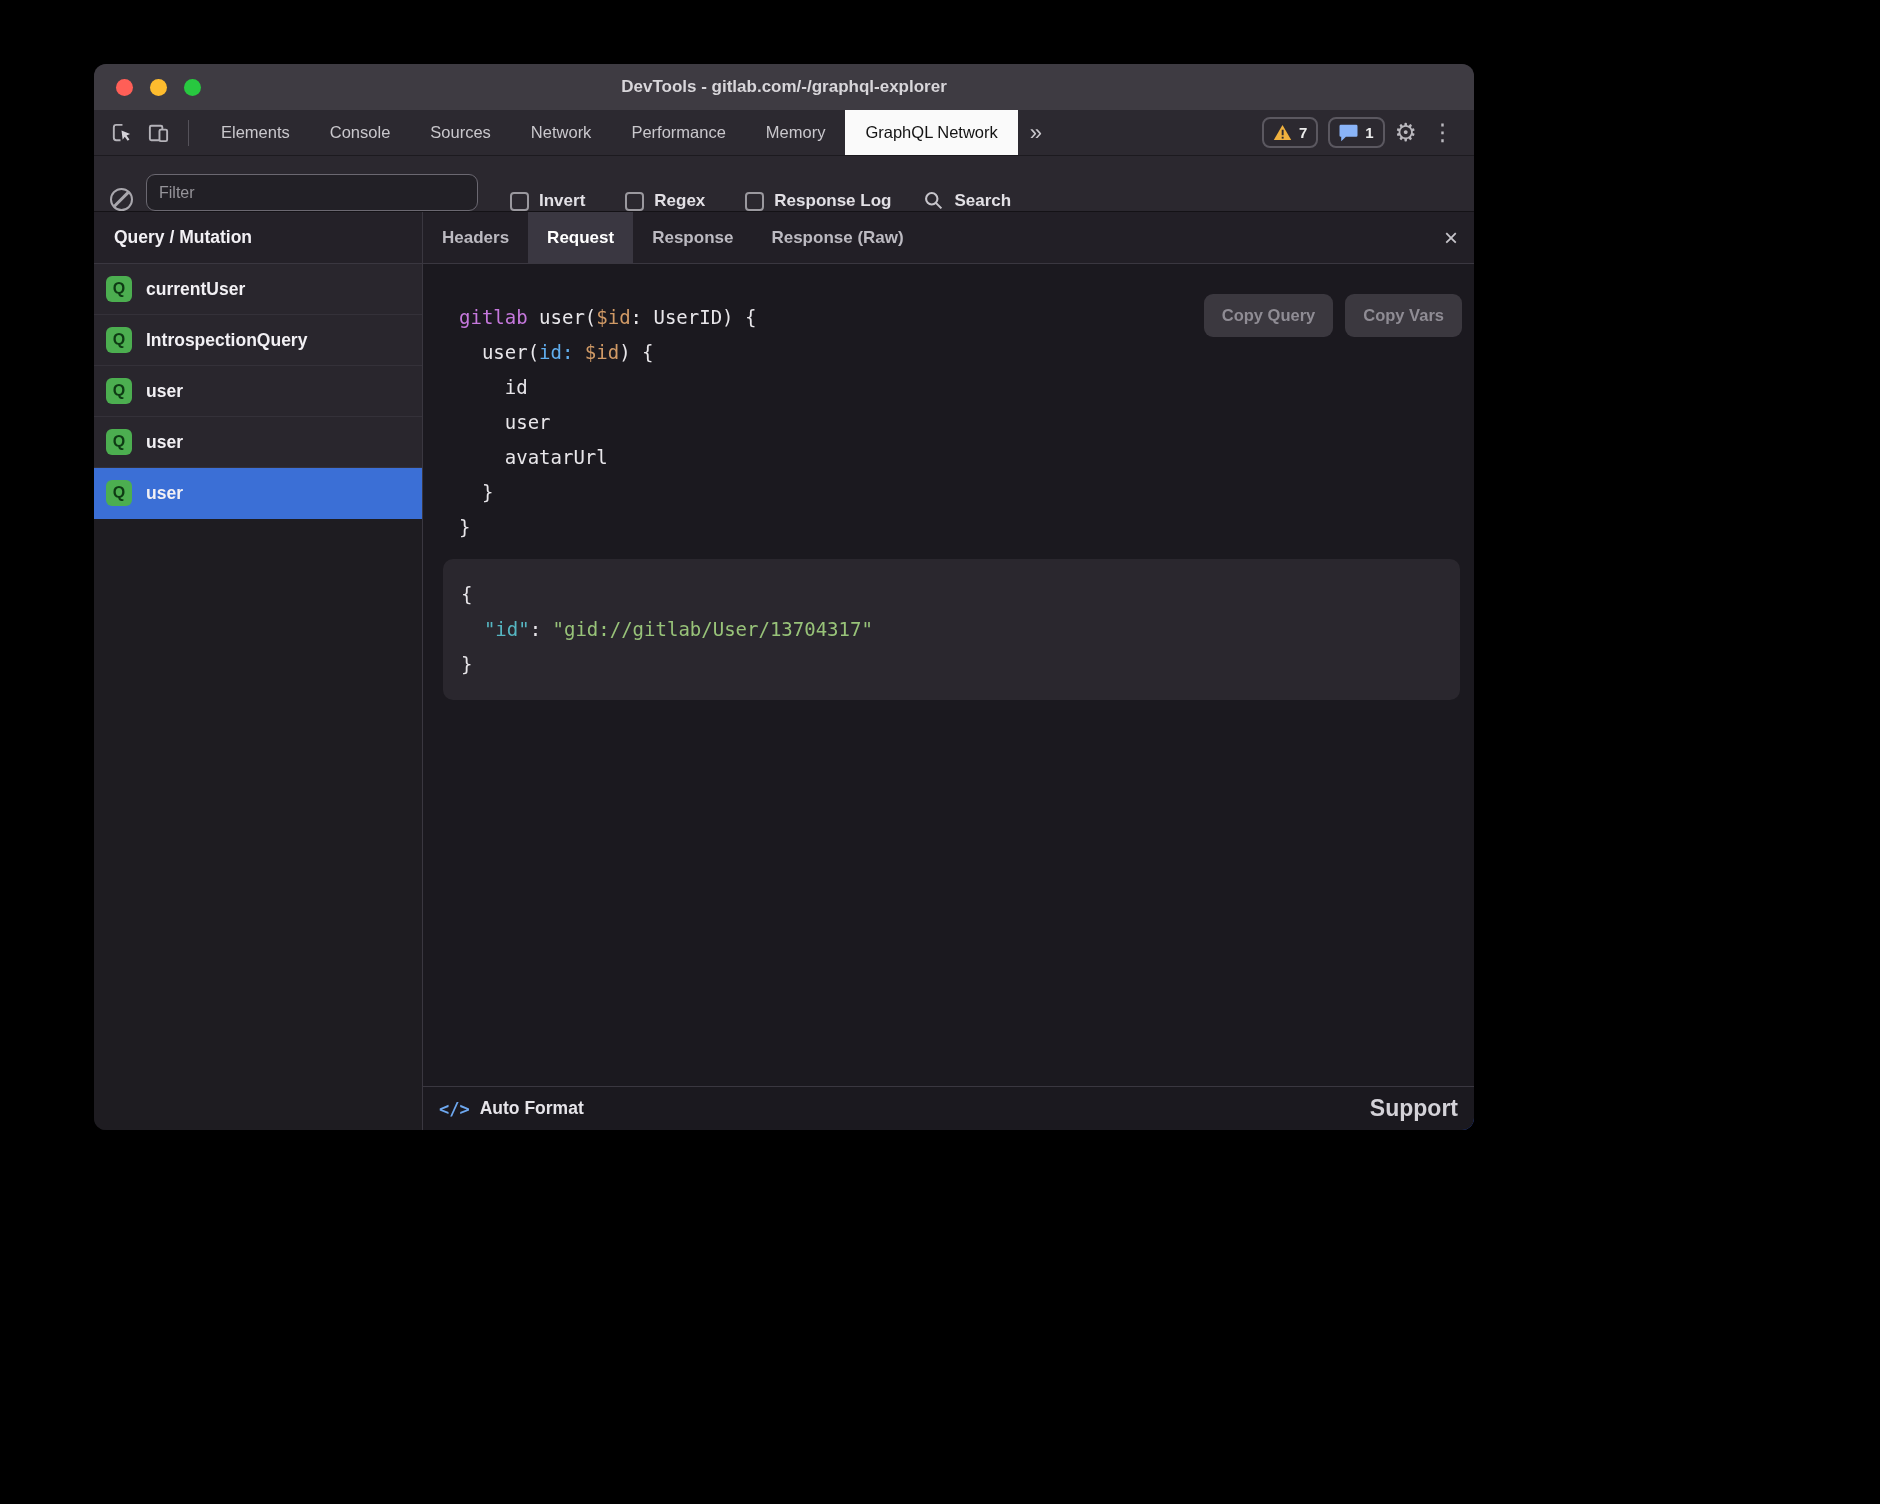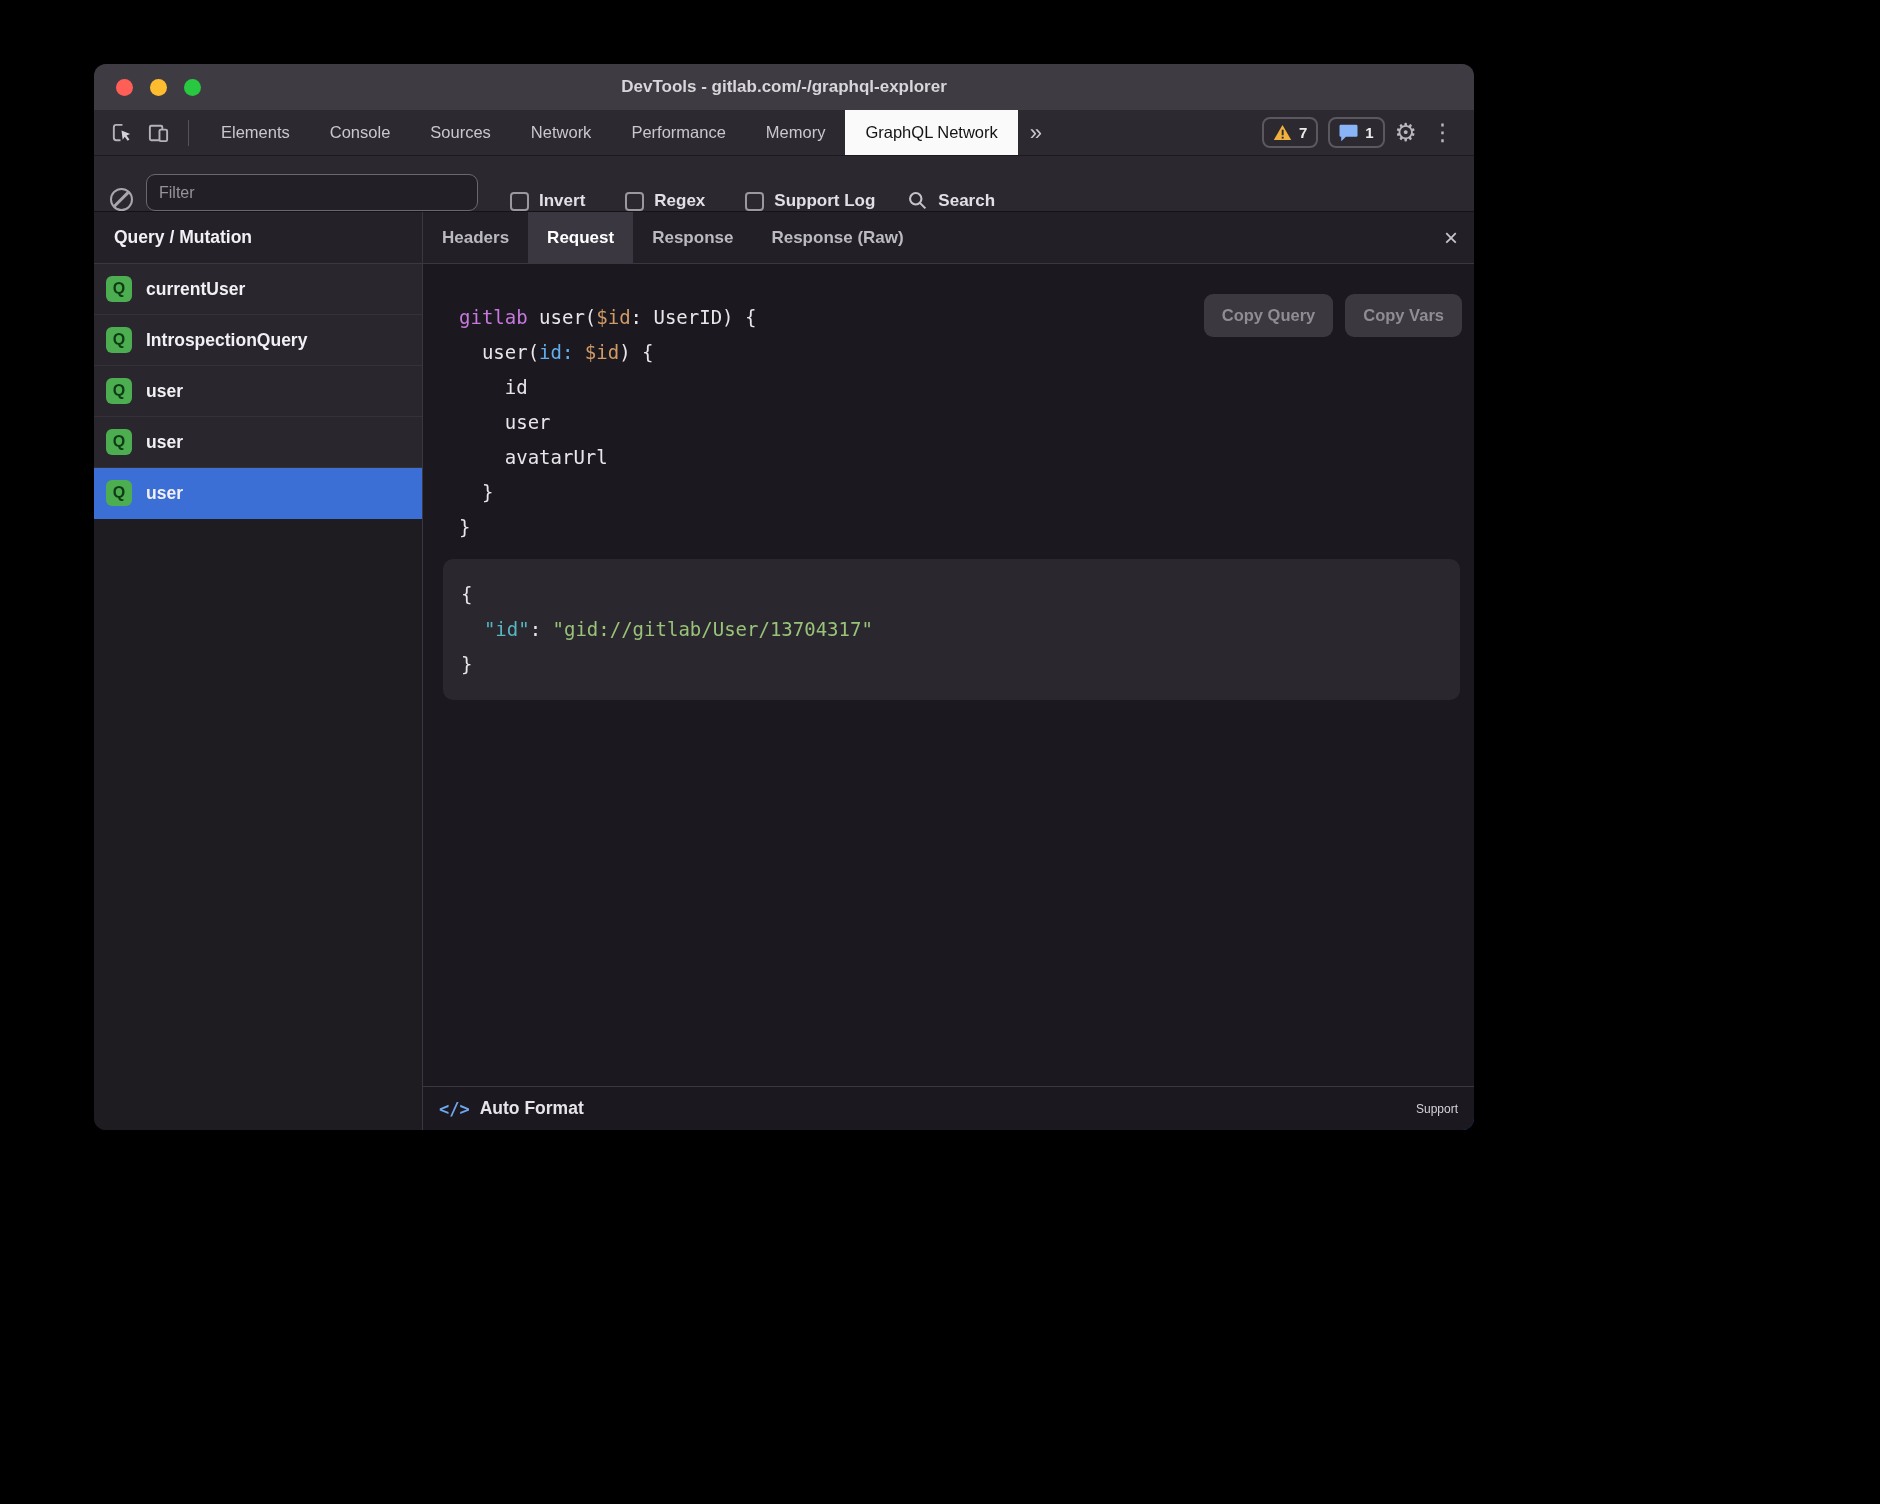--- a/index.html
+++ b/index.html
@@ -69,21 +69,21 @@
   .tok-key { color:var(--key); }
   .vars-box { margin:14px 14px 0 20px; background:#2a272e; border-radius:10px; padding:18px; }
 
   .copy-buttons { position:absolute; top:30px; right:12px; display:flex; flex-direction:row; align-items:flex-end; gap:12px; }
   .copy-btn { background:#3b383f; color:#8f8c94; font-weight:bold; font-size:16.5px; padding:12px 18px; border:none; border-radius:9px; font-family:"Liberation Sans", sans-serif; cursor:default; }
 
   .footer { height:44px; flex:0 0 auto; border-top:1px solid #3a3740; display:flex; align-items:center; padding:0 16px; background:#1b191f; }
   .autoformat { display:flex; align-items:center; gap:10px; }
   .code-glyph { color:#6ea8f0; font-family:"DejaVu Sans Mono", monospace; font-weight:bold; font-size:17px; }
   .autoformat-label { color:#e6e4e9; font-weight:bold; font-size:17.5px; }
-  .support-label { margin-left:auto; color:#d4d2d8; font-weight:normal; font-size:12px; }
+  .support-label { margin-left:auto; color:#d4d2d8; font-weight:bold; font-size:23px; }
 
   svg { display:block; }
 </style>
 </head>
 <body>
 
 <div class="window">
 
   <div class="titlebar">
     <div class="traffic">
@@ -147,21 +147,21 @@
         <div class="check-group">
           <span class="checkbox"></span>
           <span class="check-label">Invert</span>
         </div>
         <div class="check-group">
           <span class="checkbox"></span>
           <span class="check-label">Regex</span>
         </div>
         <div class="check-group">
           <span class="checkbox"></span>
-          <span class="check-label">Support Log</span>
+          <span class="check-label">Response Log</span>
         </div>
       </div>
     <div class="search-group">
       <svg width="21" height="21" viewBox="0 0 24 24">
         <circle cx="10" cy="10" r="6.5" fill="none" stroke="#c6c4ca" stroke-width="2.4"></circle>
         <line x1="15" y1="15" x2="21" y2="21" stroke="#c6c4ca" stroke-width="2.4"></line>
       </svg>
       <span class="search-label">Search</span>
     </div>
   </div>

